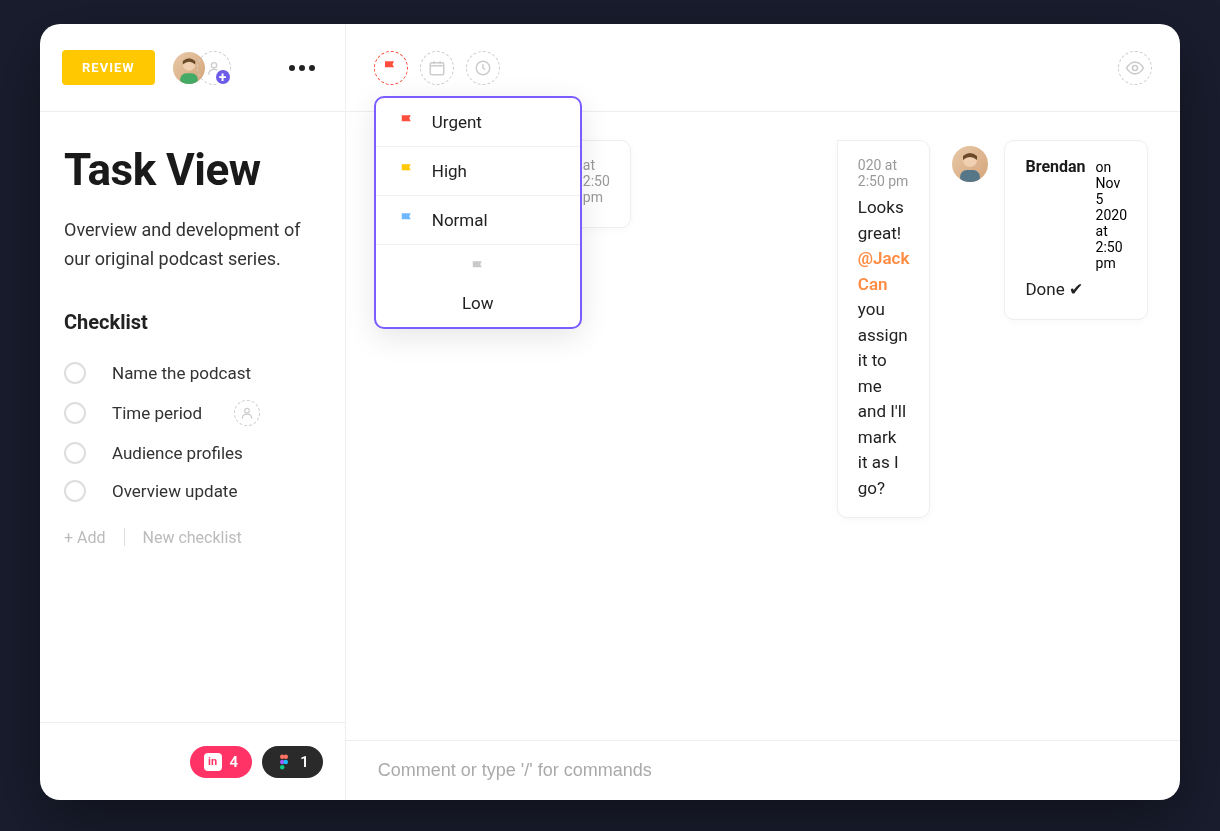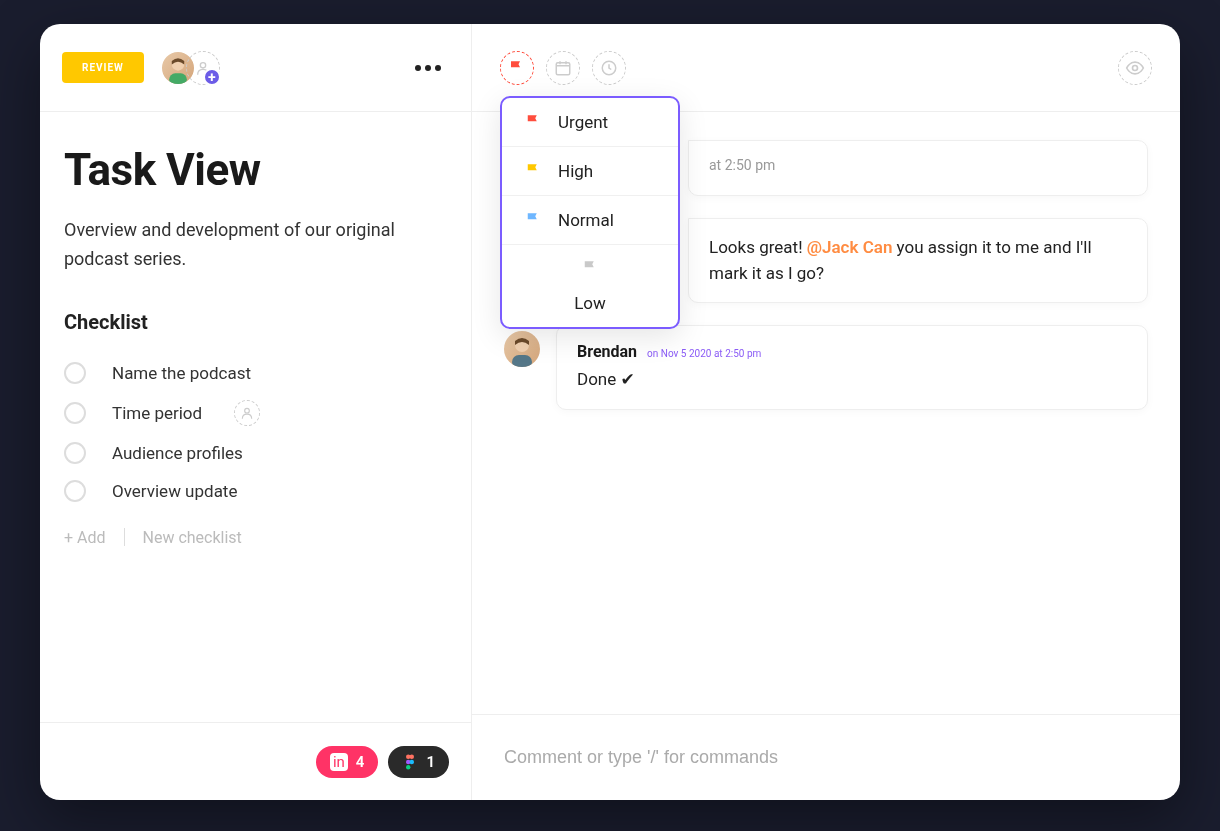--- a/index.html
+++ b/index.html
@@ -43,21 +43,21 @@
     align-items: center;
     padding: 0 22px;
     border-bottom: 1px solid #eee;
     gap: 16px;
   }
   .review-badge {
     background: #ffc800;
     color: #fff;
     font-weight: 700;
     letter-spacing: 1px;
-    font-size: 10px;
+    font-size: 13px;
     padding: 10px 20px;
     border-radius: 4px;
   }
   .avatar-group {
     display: flex;
     align-items: center;
     position: relative;
   }
   .avatar {
     width: 36px;
@@ -179,21 +179,21 @@
     font-size:15px;
   }
   .pill-pink { background:#ff3366; }
   .pill-dark { background:#2a2a2a; }
   .pill .icon-box {
     width:18px; height:18px;
     background:#fff;
     border-radius:4px;
     display:flex; align-items:center; justify-content:center;
   }
-  .pill-pink .icon-box { color:#ff3366; font-size:15px; font-weight:normal; }
+  .pill-pink .icon-box { color:#ff3366; font-size:11px; font-weight:bold; }
   .figma-icon {
     width:16px; height:16px;
   }
   
   .right-header {
     height:88px;
     border-bottom:1px solid #eee;
     display:flex;
     align-items:center;
     padding:0 28px;
@@ -209,21 +209,21 @@
   }
   .icon-circ.active {
     border:1.5px dashed #ff4d3d;
   }
   .eye-circ { margin-left:auto; }
   
   .priority-dropdown {
     position:absolute;
     top:72px;
     left:28px;
-    width:180px;
+    width:208px;
     background:#fff;
     border:2px solid #7b5cff;
     border-radius:10px;
     box-shadow:0 8px 30px rgba(0,0,0,0.1);
     z-index:10;
     overflow:hidden;
   }
   .priority-item {
     display:flex;
     align-items:center;
@@ -235,21 +235,21 @@
     cursor:pointer;
   }
   .priority-item:last-child { border-bottom:none;flex-direction:column; }
   .flag-svg { width:18px; height:18px; flex-shrink:0; }
   
   .right-body {
     flex:1;
     padding:28px 32px;
     overflow:auto;
     display:flex;
-    flex-direction:column;
+    flex-direction:row;
     gap:22px;
   }
   .comment-row {
     display:flex;
     gap:16px;
     align-items:flex-start;
   }
   .comment-avatar {
     width:36px; height:36px;
     border-radius:50%;
@@ -272,37 +272,37 @@
   .comment-header {
     display:flex; align-items:baseline; gap:10px;
     margin-bottom:6px;
   }
   .comment-author {
     font-weight:700;
     font-size:16px;
     color:#1a1a1a;
   }
   .comment-time {
-    font-size:10px;
-    color:#8b5cf6;
+    font-size:14px;
+    color:#000000;
   }
   .comment-text {
     font-size:17px;
     color:#222;
     line-height:1.5;
   }
   .mention { color:#ff8c42; font-weight:600; }
   .partial-top-row {
     display:flex; align-items:baseline;
     font-size:14px; color:#999;
     margin-bottom:6px;
   }
   
   .right-footer {
-    height:86px;
+    height:60px;
     border-top:1px solid #eee;
     display:flex;
     align-items:center;
     padding:0 32px;
   }
   .comment-input {
     border:none;
     outline:none;
     font-size:18px;
     color:#aaa;
@@ -457,20 +457,23 @@
       <div class="comment-row" style="margin-left:184px;">
         <div class="comment-bubble partial" style="border-top-left-radius:0;">
           <div class="partial-top-row">
             <span>at 2:50 pm</span>
           </div>
         </div>
       </div>
 
       <div class="comment-row" style="margin-left:184px;">
         <div class="comment-bubble partial" style="border-top-left-radius:0;">
+          <div class="partial-top-row">
+            <span>020 at 2:50 pm</span>
+          </div>
           <div class="comment-text">
             <span>Looks great! </span><span class="mention">@Jack Can</span><span> you assign it to me and I'll mark it as I go?</span>
           </div>
         </div>
       </div>
 
       <div class="comment-row">
         <div class="comment-avatar">
           <svg viewBox="0 0 36 36">
               <circle cx="18" cy="14" r="7" fill="#f0d0b0"></circle>

